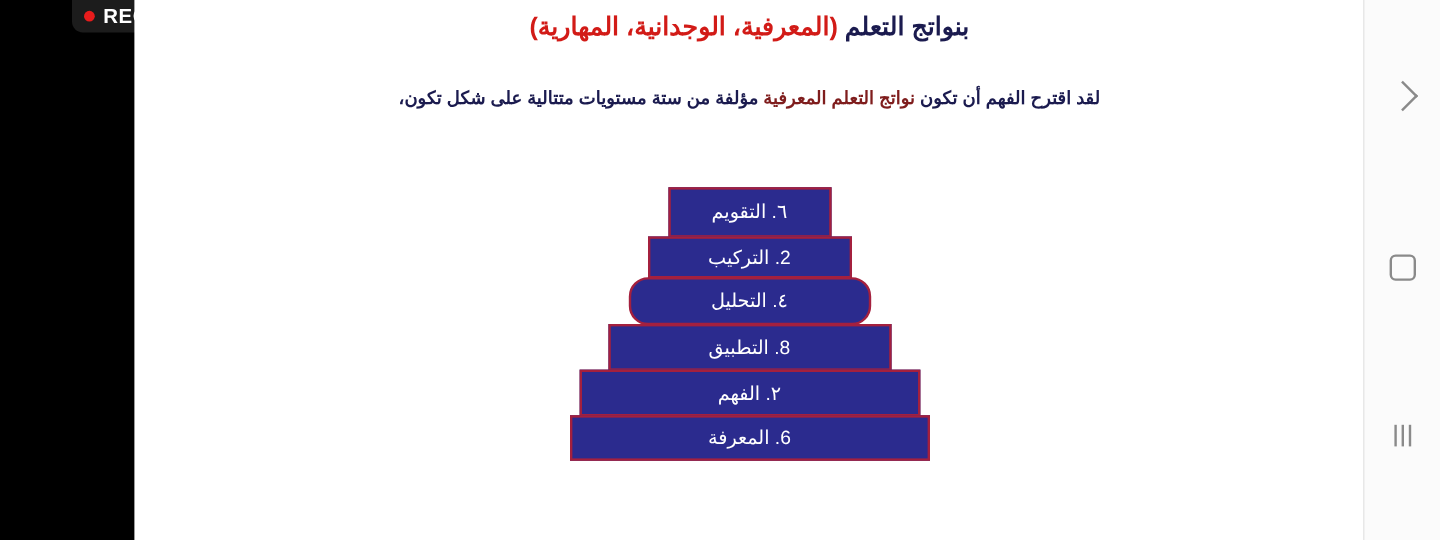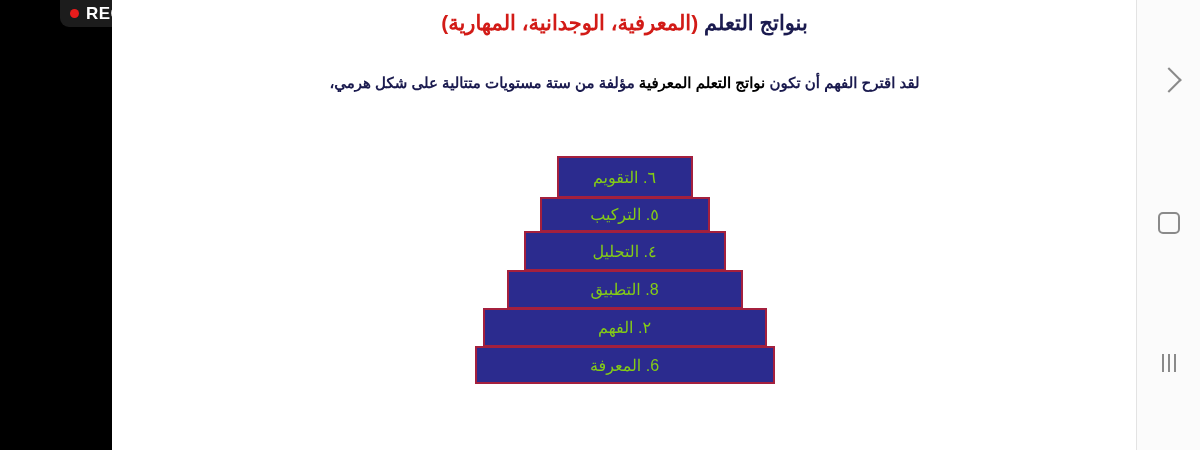--- a/index.html
+++ b/index.html
@@ -90,49 +90,49 @@
     left: 0;
     right: 0;
     text-align: center;
     font-family: "Liberation Sans", sans-serif;
     font-size: 15px;
     font-weight: bold;
     color: #1b1b4f;
     line-height: 1.75;
     direction: rtl;
   }
-  .slide-body .hl-blue { color: #000000; }
+  .slide-body .hl-blue { color: #7f1d1d; }
 
   
   .pyramid {
     position: absolute;
     top: 157px;
     left: 0;
     right: 0;
     display: flex;
     flex-direction: column;
     align-items: center;
   }
   .pyr-row {
     box-sizing: border-box;
     background: #2b2b8e;
     border: 2px solid #a4203e;
-    color: #84cc16;
+    color: #ffffff;
     font-family: "Liberation Sans", sans-serif;
     font-size: 16px;
     display: flex;
     align-items: center;
     justify-content: center;
     direction: rtl;
     white-space: nowrap;
     margin-top: -1px;
   }
   .pyr-row.lvl-6 { width: 136px; height: 42px; }
   .pyr-row.lvl-5 { width: 170px; height: 35px; }
-  .pyr-row.lvl-4 { width: 202px; height: 40px; }
+  .pyr-row.lvl-4 { width: 202px; height: 40px; border-radius: 16px; }
   .pyr-row.lvl-3 { width: 236px; height: 39px; }
   .pyr-row.lvl-2 { width: 284px; height: 39px; }
   .pyr-row.lvl-1 { width: 300px; height: 38px; }
 
   
   .navbar {
     position: absolute;
     right: 0;
     top: 0;
     width: 63px;
@@ -188,26 +188,26 @@
   </div>
 
   <div class="page">
     <div class="page-inner">
 
       <div class="slide-title">
         <span>بنواتج التعلم </span><span class="hl-red">(المعرفية، الوجدانية، المهارية)</span>
       </div>
 
       <div class="slide-body">
-        <div><span>لقد اقترح الفهم أن تكون </span><span class="hl-blue">نواتج التعلم المعرفية</span><span> مؤلفة من ستة مستويات متتالية على شكل هرمي،</span></div>
+        <div><span>لقد اقترح الفهم أن تكون </span><span class="hl-blue">نواتج التعلم المعرفية</span><span> مؤلفة من ستة مستويات متتالية على شكل تكون،</span></div>
       </div>
 
       <div class="pyramid">
         <div class="pyr-row lvl-6">٦. التقويم</div>
-        <div class="pyr-row lvl-5">٥. التركيب</div>
+        <div class="pyr-row lvl-5">2. التركيب</div>
         <div class="pyr-row lvl-4">٤. التحليل</div>
         <div class="pyr-row lvl-3">8. التطبيق</div>
         <div class="pyr-row lvl-2">٢. الفهم</div>
         <div class="pyr-row lvl-1">6. المعرفة</div>
       </div>
 
     </div>
   </div>
 
   <div class="navbar">

